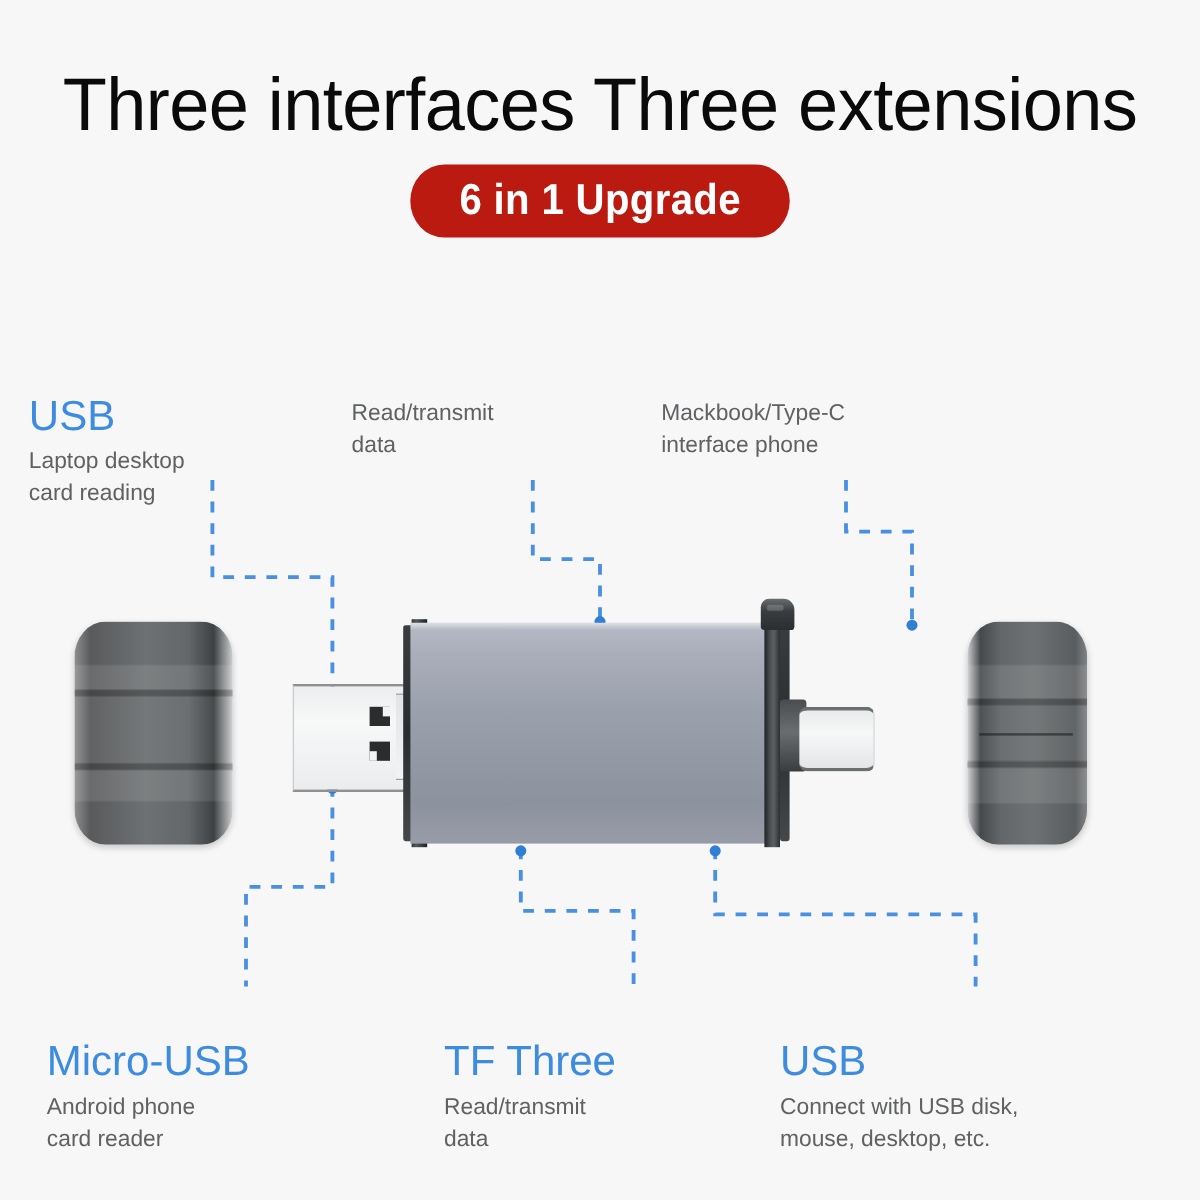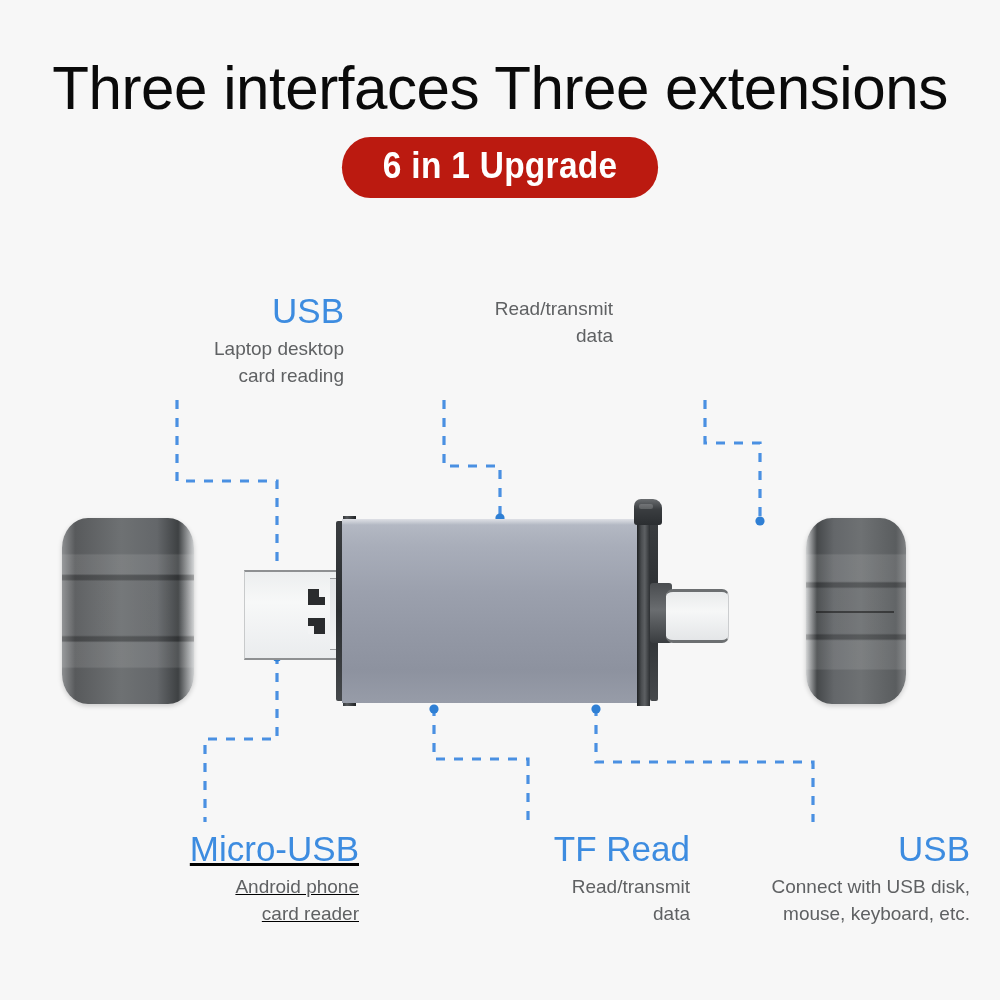--- a/index.html
+++ b/index.html
@@ -50,43 +50,44 @@
     font-size: 36px;
     line-height: 40px;
     font-weight: bold;
     letter-spacing: 0.3px;
     transform: scaleX(0.93);
   }
 
   
   .callout {
     position: absolute;
-    text-align: right;
+    text-align: left;
     width: 320px;
+    margin-top: 36px;
   }
   .callout .c-title {
     color: #3d8ce0;
     font-size: 35px;
     line-height: 40px;
     font-weight: 400;
     white-space: nowrap;
   }
   .callout .c-desc {
     color: #5f6163;
     font-size: 19px;
     line-height: 27px;
     margin-top: 4px;
     white-space: pre-line;
   }
 
   
   #co-usb-top      { left:  24px; top: 291px; }
   #co-sd           { left: 293px; top: 291px; }
   #co-typec        { left: 551px; top: 291px; }
-  #co-micro        { left:  39px; top: 829px; text-decoration: underline; }
+  #co-micro        { left:  39px; top: 829px; }
   #co-tf           { left: 370px; top: 829px; }
   #co-usb-bottom   { left: 650px; top: 829px; }
 
   
   #leaders {
     position: absolute;
     left: 0; top: 0;
     width: 1000px; height: 1000px;
     pointer-events: none;
   }
@@ -312,33 +313,35 @@
     <div class="c-desc">Laptop desktop
 card reading</div>
   </div>
 
   <div class="callout" id="co-sd">
     <div class="c-desc">Read/transmit
 data</div>
   </div>
 
   <div class="callout" id="co-typec">
+    <div class="c-desc">Mackbook/Type-C
+interface phone</div>
   </div>
 
   <div class="callout" id="co-micro">
     <div class="c-title">Micro-USB</div>
     <div class="c-desc">Android phone
 card reader</div>
   </div>
 
   <div class="callout" id="co-tf">
-    <div class="c-title">TF Read</div>
+    <div class="c-title">TF Three</div>
     <div class="c-desc">Read/transmit
 data</div>
   </div>
 
   <div class="callout" id="co-usb-bottom">
     <div class="c-title">USB</div>
     <div class="c-desc">Connect with USB disk,
-mouse, keyboard, etc.</div>
+mouse, desktop, etc.</div>
   </div>
 
 </div>
 
 </body></html>

